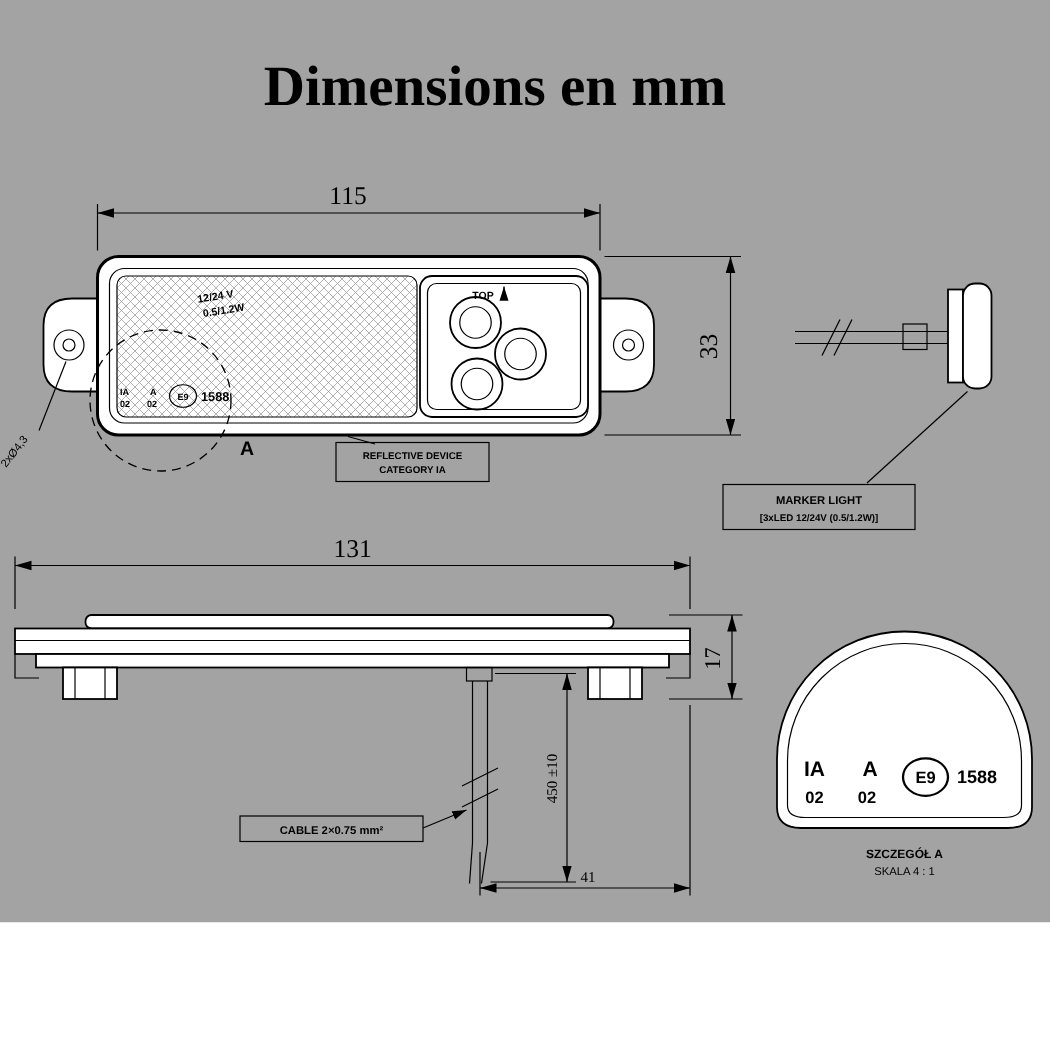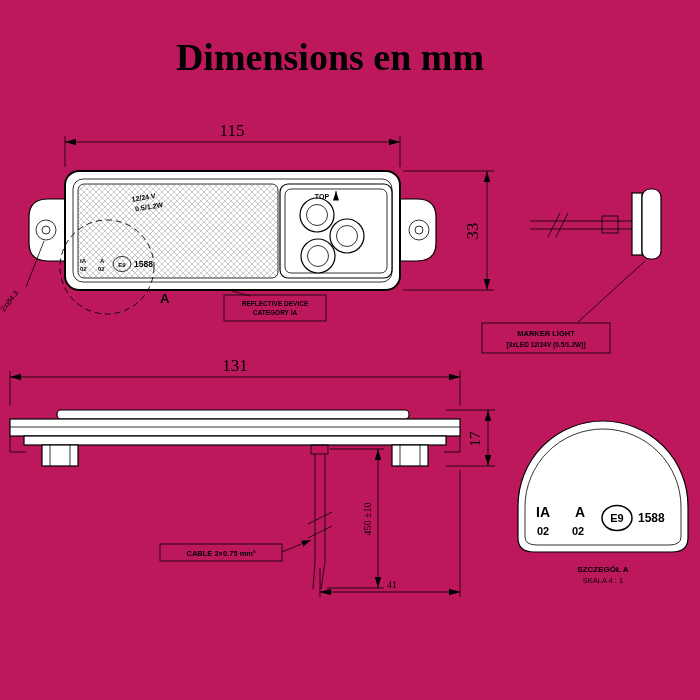--- a/index.html
+++ b/index.html
@@ -1,16 +1,16 @@
 <!DOCTYPE html>
 <html><head>
 <meta charset="utf-8">
 <style>
   html,body{margin:0;padding:0;background:#fff;}
-  .canvas{width:700px;height:700px;position:relative;background:#be185d;overflow:hidden;}
+  .canvas{width:700px;height:615px;position:relative;background:#a3a3a3;overflow:hidden;}
   svg{display:block;}
   text{fill:#000;}
   .t-title{font:700 38px "Liberation Serif",serif;}
   .dim{font:400 17px "Liberation Serif",serif;}
   .dim-md{font:400 15px "Liberation Serif",serif;}
   .dim-sm{font:400 10px "Liberation Serif",serif;}
   .note{font:400 7.5px "Liberation Sans",sans-serif;}
   .lbl{font:700 7.5px "Liberation Sans",sans-serif;}
   .lbl2{font:700 6.5px "Liberation Sans",sans-serif;}
   .face-sm{font:700 7px "Liberation Sans",sans-serif;}

